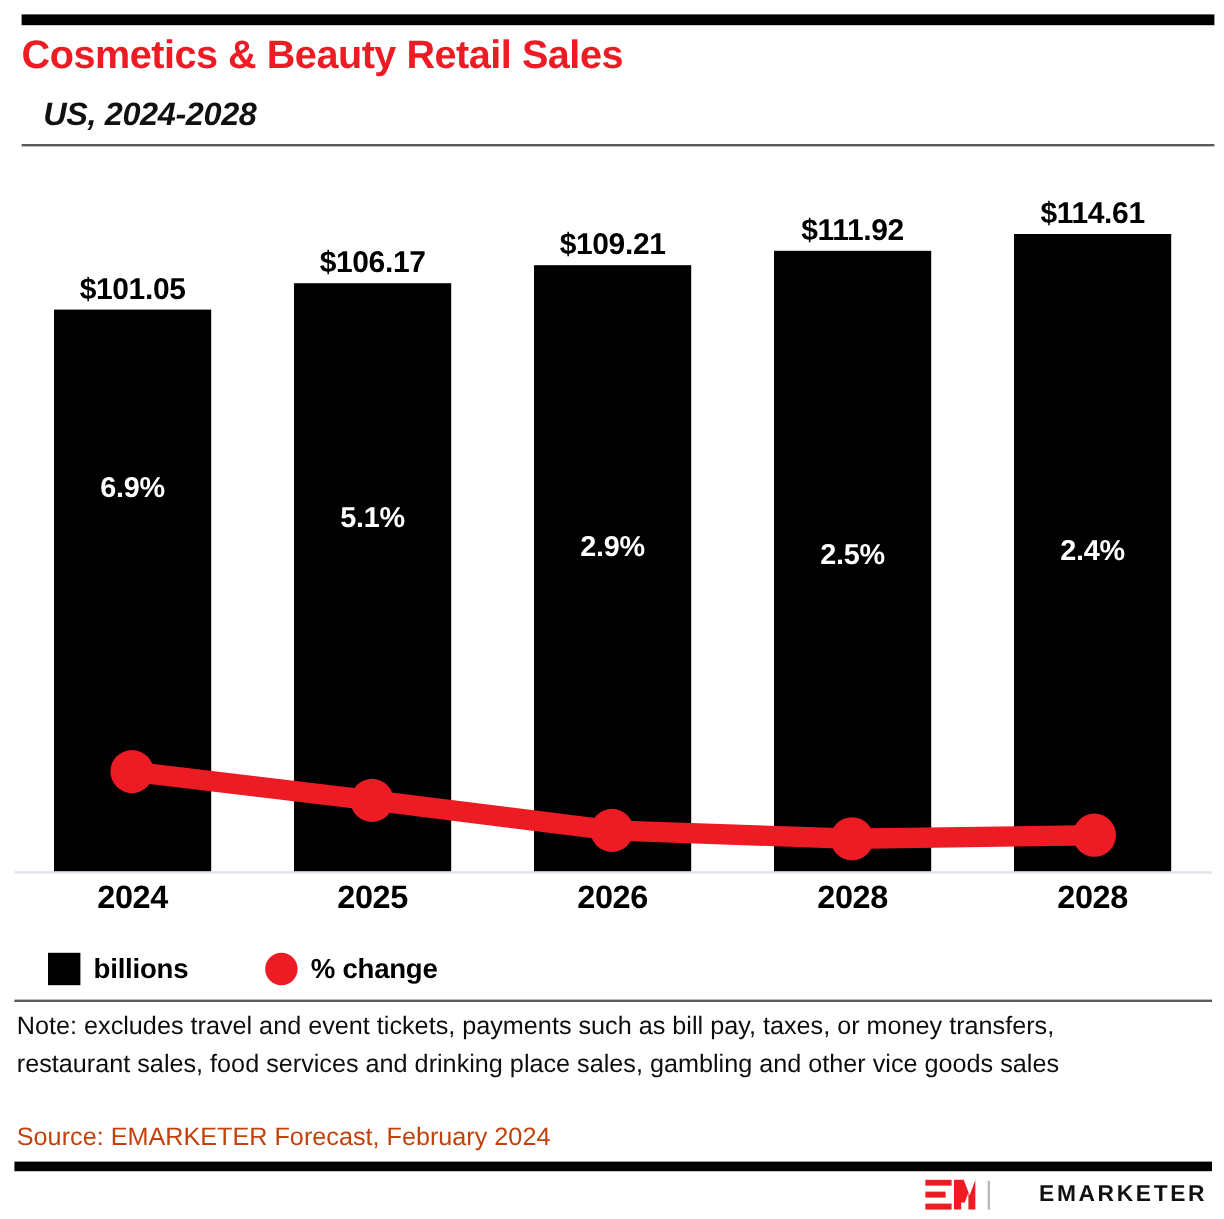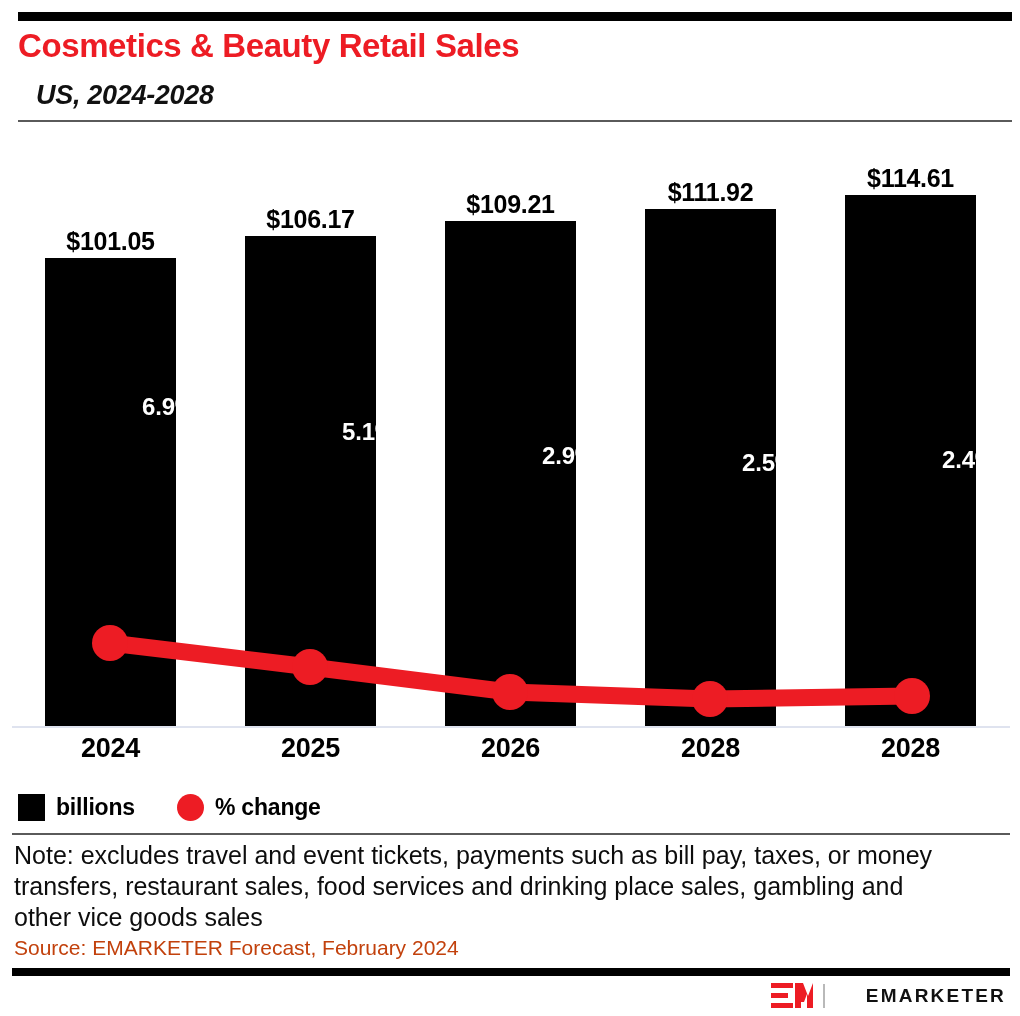--- a/index.html
+++ b/index.html
@@ -102,21 +102,21 @@
     font-size: 25px;
     font-weight: bold;
     letter-spacing: -0.3px;
     color: #000;
     white-space: nowrap;
   }
   .pct-label {
     position: absolute;
     left: -20px;
     width: 171px;
-    text-align: right;
+    text-align: center;
     font-size: 24px;
     font-weight: bold;
     letter-spacing: -0.2px;
     color: #ffffff;
     white-space: nowrap;
   }
   .line-layer {
     position: absolute;
     left: 0;
     top: 0;
@@ -149,20 +149,21 @@
     left: 18px;
     top: 790px;
     height: 34px;
     display: flex;
     align-items: center;
   }
   .legend-item {
     display: flex;
     align-items: center;
     margin-right: 42px;
+    margin-left: 22px;
   }
   .swatch-square {
     width: 27px;
     height: 27px;
     background: #000000;
     margin-right: 11px;
   }
   .swatch-circle {
     width: 27px;
     height: 27px;
@@ -184,21 +185,21 @@
     top: 833px;
     width: 998px;
     height: 2px;
     background: #5a5a5a;
   }
   .note {
     position: absolute;
     left: 14px;
     top: 840px;
     width: 930px;
-    font-size: 25px;
+    font-size: 21px;
     line-height: 31px;
     color: #0d0d0d;
   }
   .source {
     position: absolute;
     left: 14px;
     top: 934px;
     width: 930px;
     font-size: 21px;
     line-height: 28px;

